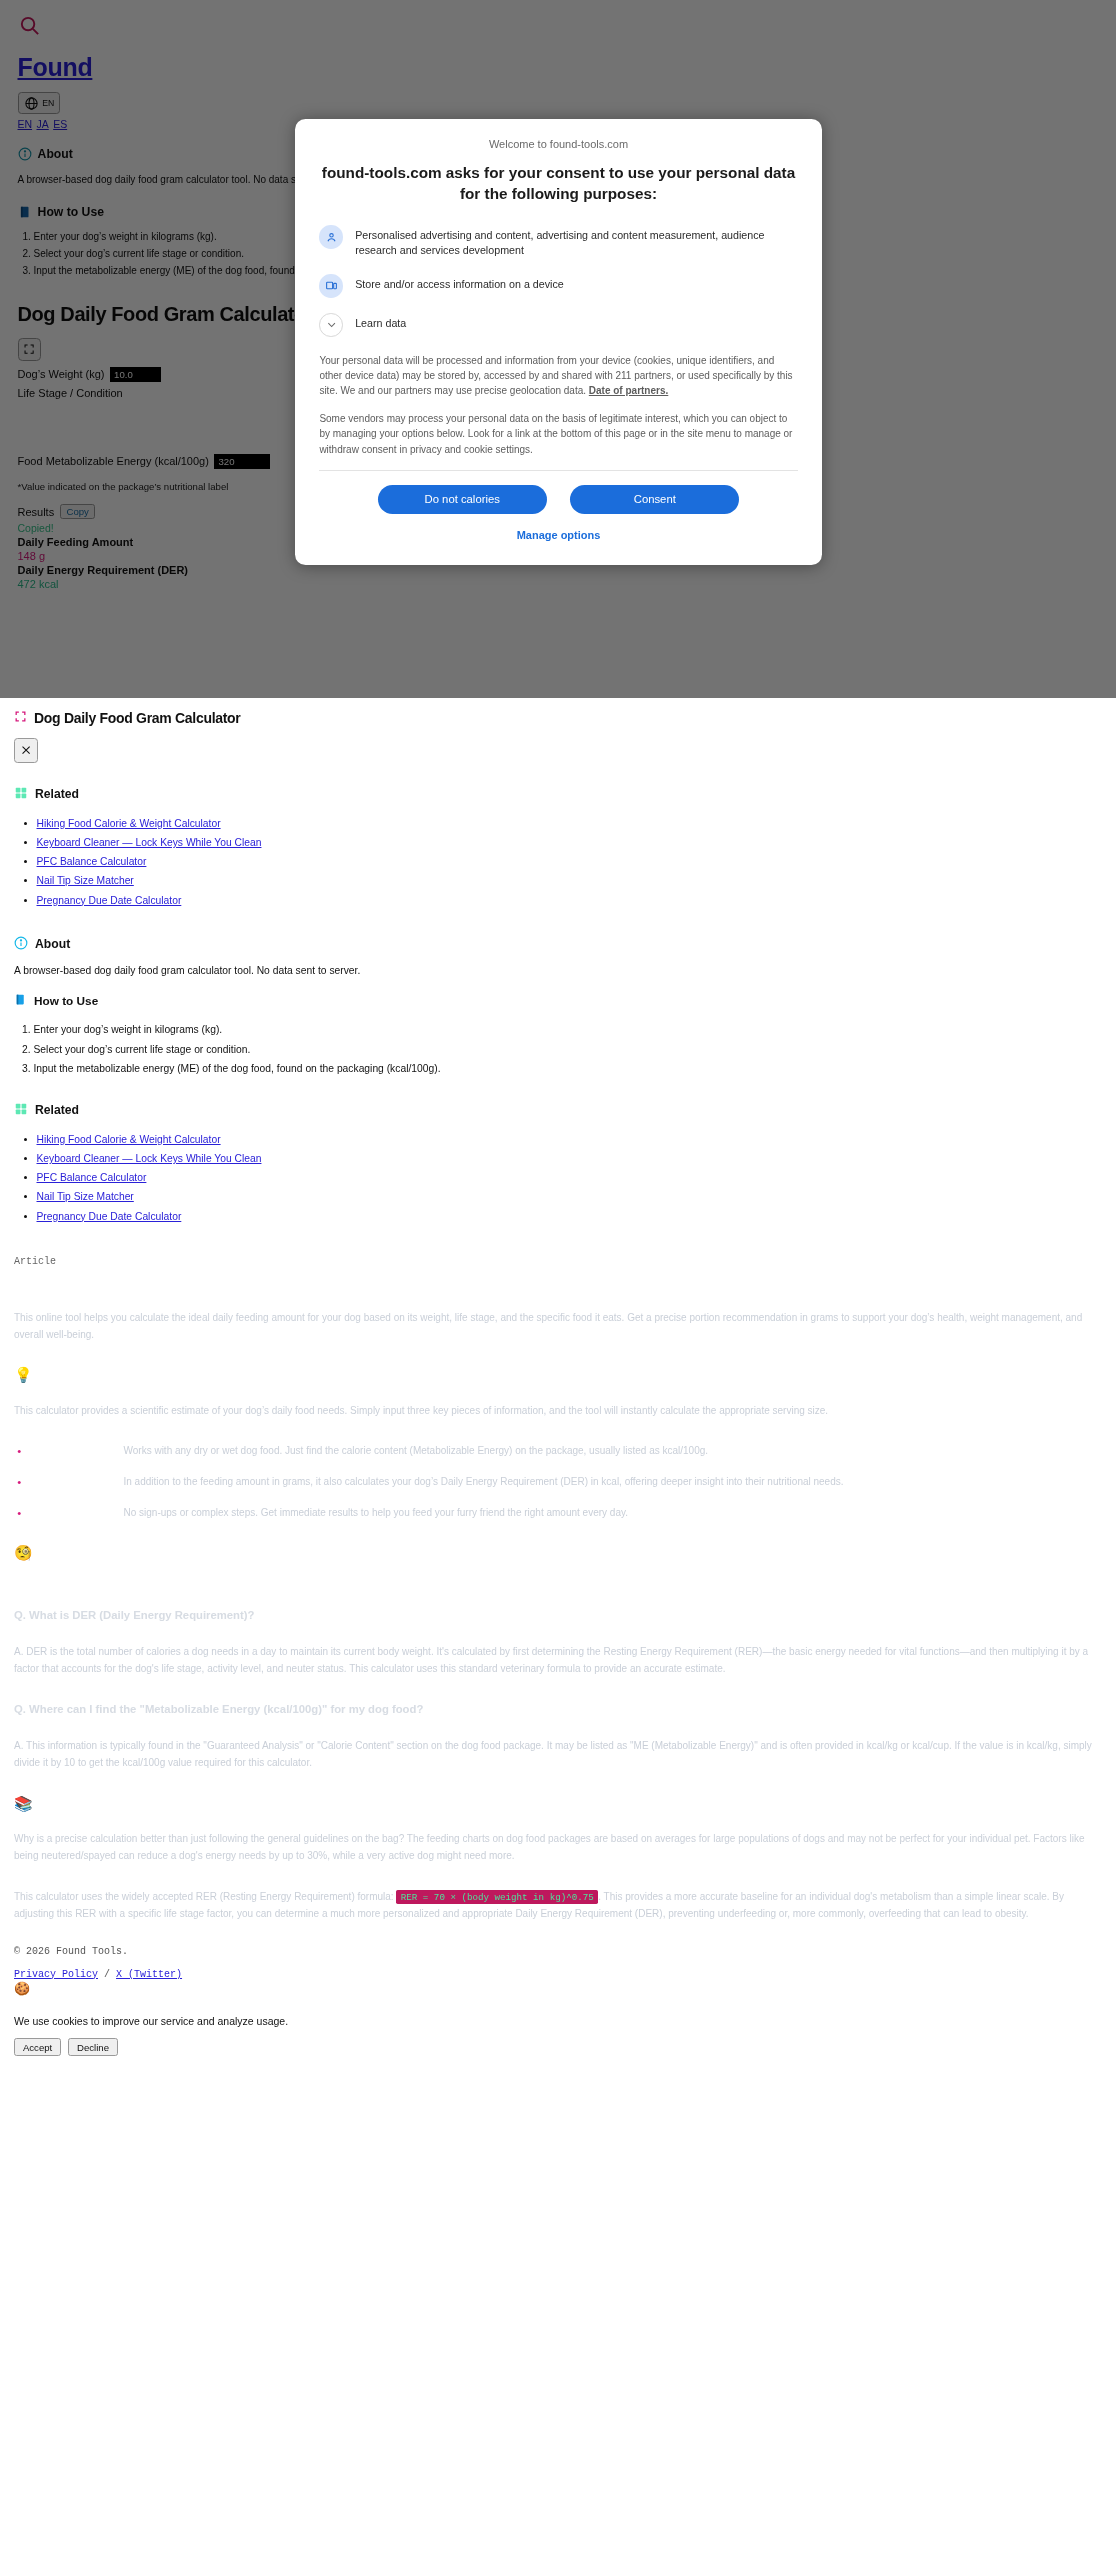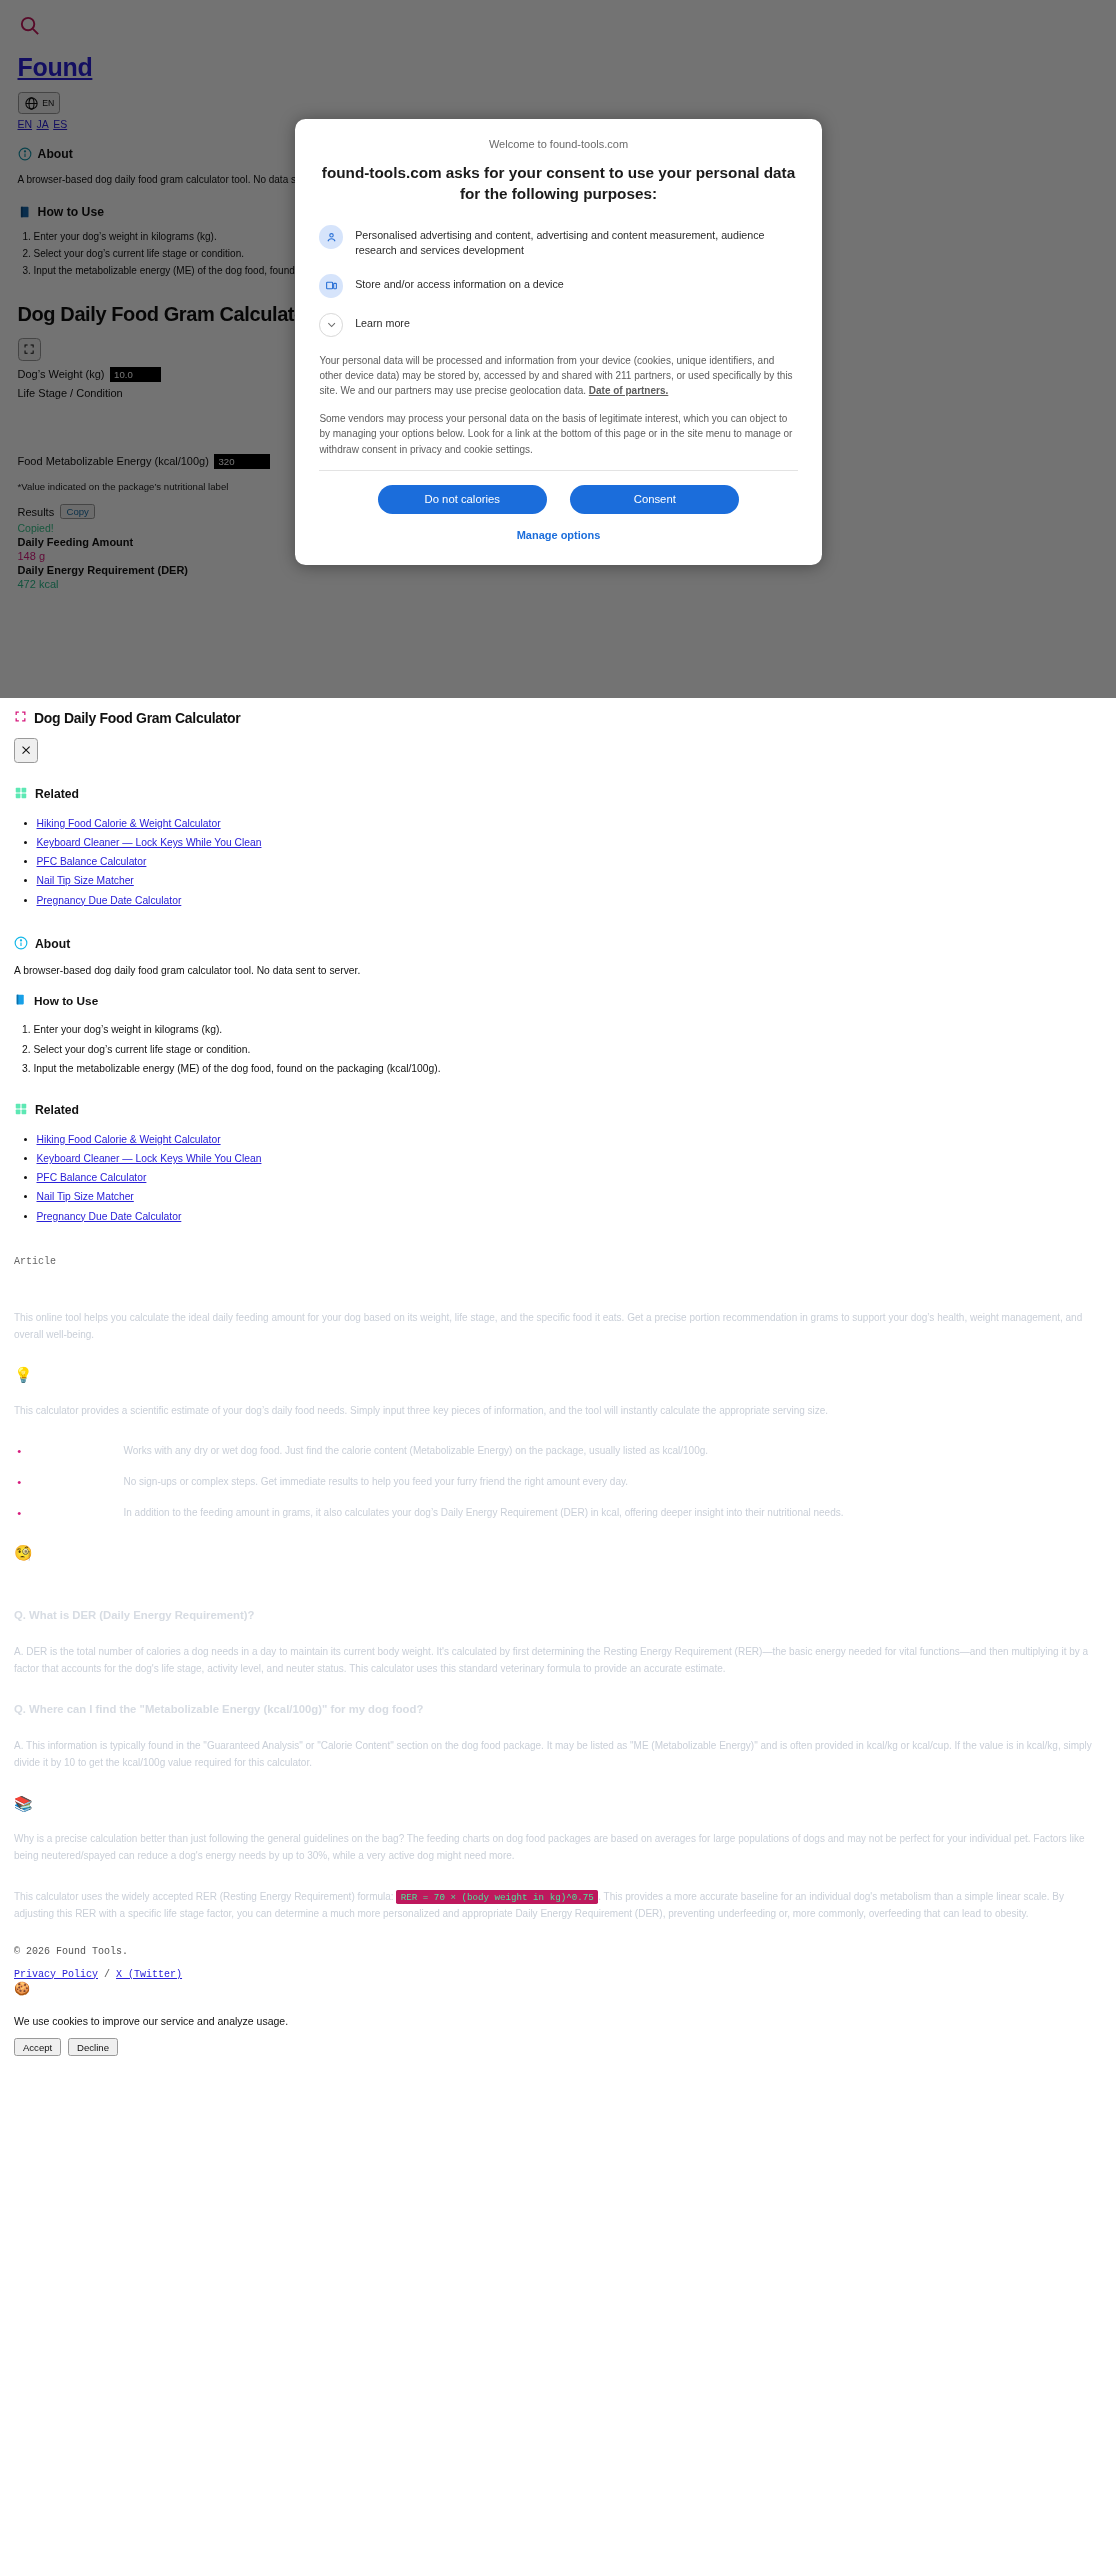--- a/index.html
+++ b/index.html
@@ -416,21 +416,21 @@
         </span>
         <span class="ptext">Store and/or access information on a device</span>
       </div>
 
       <div class="purpose">
         <span class="bubble plain">
           <svg width="11.3" height="11.3" viewBox="0 0 24 24" fill="none" stroke="#6a6a6a" stroke-width="2.2">
               <polyline points="5,9 12,16 19,9"></polyline>
             </svg>
         </span>
-        <span class="ptext">Learn more</span>
+        <span class="ptext">Learn data</span>
       </div>
 
       <p class="fine"><span>Your personal data will be processed and information from your device (cookies, unique identifiers, and other device data) may be stored by, accessed by and shared with 211 partners, or used specifically by this site. We and our partners may use precise geolocation data. </span><a>Date of partners.</a></p>
 
       <p class="fine">Some vendors may process your personal data on the basis of legitimate interest, which you can object to by managing your options below. Look for a link at the bottom of this page or in the site menu to manage or withdraw consent in privacy and cookie settings.</p>
 
       <div class="divider"></div>
 
       <div class="btn-row">
         <button class="btn">Do not calories</button>
@@ -537,22 +537,22 @@
   <div style="height:42px"></div>
 
   <div class="art-p faded">This online tool helps you calculate the ideal daily feeding amount for your dog based on its weight, life stage, and the specific food it eats. Get a precise portion recommendation in grams to support your dog’s health, weight management, and overall well-being.</div>
 
   <span class="emoji">💡</span>
 
   <div class="art-p faded">This calculator provides a scientific estimate of your dog’s daily food needs. Simply input three key pieces of information, and the tool will instantly calculate the appropriate serving size.</div>
 
   <ul class="art-list faded">
     <li><span class="art-indent"></span><span>Works with any dry or wet dog food. Just find the calorie content (Metabolizable Energy) on the package, usually listed as kcal/100g.</span></li>
+    <li><span class="art-indent"></span><span>In addition to the feeding amount in grams, it also calculates your dog’s Daily Energy Requirement (DER) in kcal, offering deeper insight into their nutritional needs.</span></li>
     <li><span class="art-indent"></span><span>No sign-ups or complex steps. Get immediate results to help you feed your furry friend the right amount every day.</span></li>
-    <li><span class="art-indent"></span><span>In addition to the feeding amount in grams, it also calculates your dog’s Daily Energy Requirement (DER) in kcal, offering deeper insight into their nutritional needs.</span></li>
   </ul>
 
   <span class="emoji">🧐</span>
 
   <div style="height:26px"></div>
 
   <div class="art-h faded-2">Q. What is DER (Daily Energy Requirement)?</div>
   <div class="art-p faded">A. DER is the total number of calories a dog needs in a day to maintain its current body weight. It's calculated by first determining the Resting Energy Requirement (RER)—the basic energy needed for vital functions—and then multiplying it by a factor that accounts for the dog's life stage, activity level, and neuter status. This calculator uses this standard veterinary formula to provide an accurate estimate.</div>
 
   <div class="art-h faded-2">Q. Where can I find the "Metabolizable Energy (kcal/100g)" for my dog food?</div>

